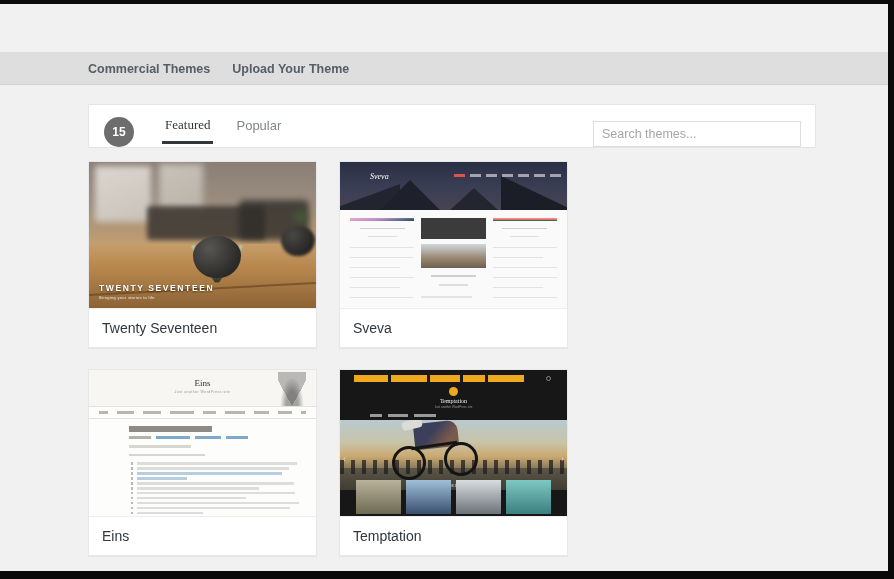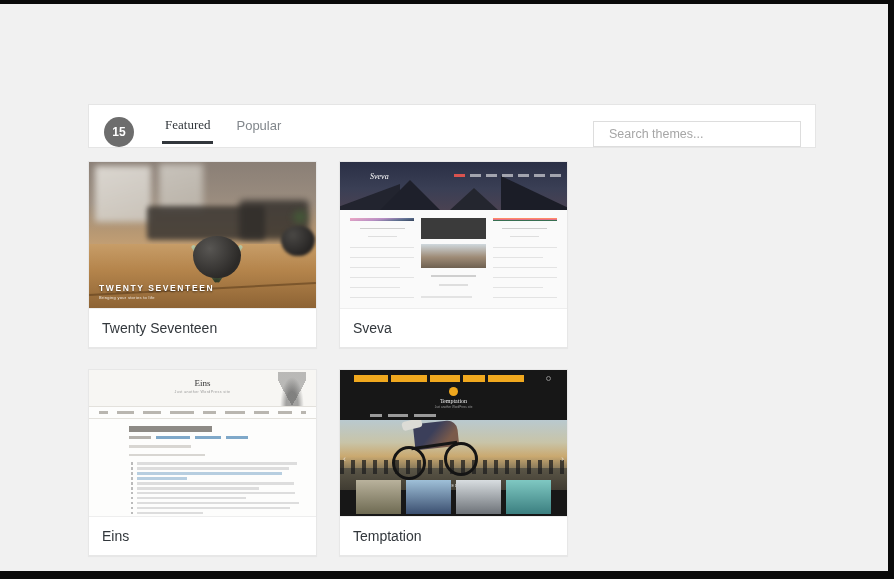--- a/index.html
+++ b/index.html
@@ -58,21 +58,21 @@
     content:""; position:absolute; left:10px; right:10px; bottom:3px;
     height:3px; background:#32373c;
   }
   .tab.filter-tab { color:#82878c; gap:6px; padding-left:17px; }
   .gear { width:13px; height:13px; display:inline-block; flex:0 0 auto; }
   .search-wrap { margin-left:auto; margin-right:14px; }
   .search-input {
     width:208px; height:26px;
     border:1px solid #ddd; background:#fff;
     font-family:"Liberation Sans", sans-serif; font-size:12.5px;
-    color:#32373c; padding:0 15px; outline:none;
+    color:#32373c; padding:0 8px; outline:none;
   }
   .search-input::placeholder { color:#a6a6a6; }
 
   
   .theme-grid {
     position:absolute; left:88px; top:161px; width:730px;
     display:flex; flex-wrap:wrap; gap:21px 22px;
   }
   .theme-card {
     width:229px;
@@ -231,20 +231,26 @@
     transform:perspective(40px) rotateX(26deg); }
 </style>
 </head>
 <body>
 
 <div id="app">
 
   <div class="top-edge"></div>
 
 
+  <div class="subnav">
+    <div class="subnav-inner">
+      <span class="subnav-link">Commercial Themes</span>
+      <span class="subnav-link">Upload Your Theme</span>
+    </div>
+  </div>
 
   <div class="filter-bar">
     <div class="count-badge">15</div>
     <div class="tabs">
       <div class="tab active">
         <span>Featured</span>
       </div>
       <div class="tab">
         <span>Popular</span>
       </div>

